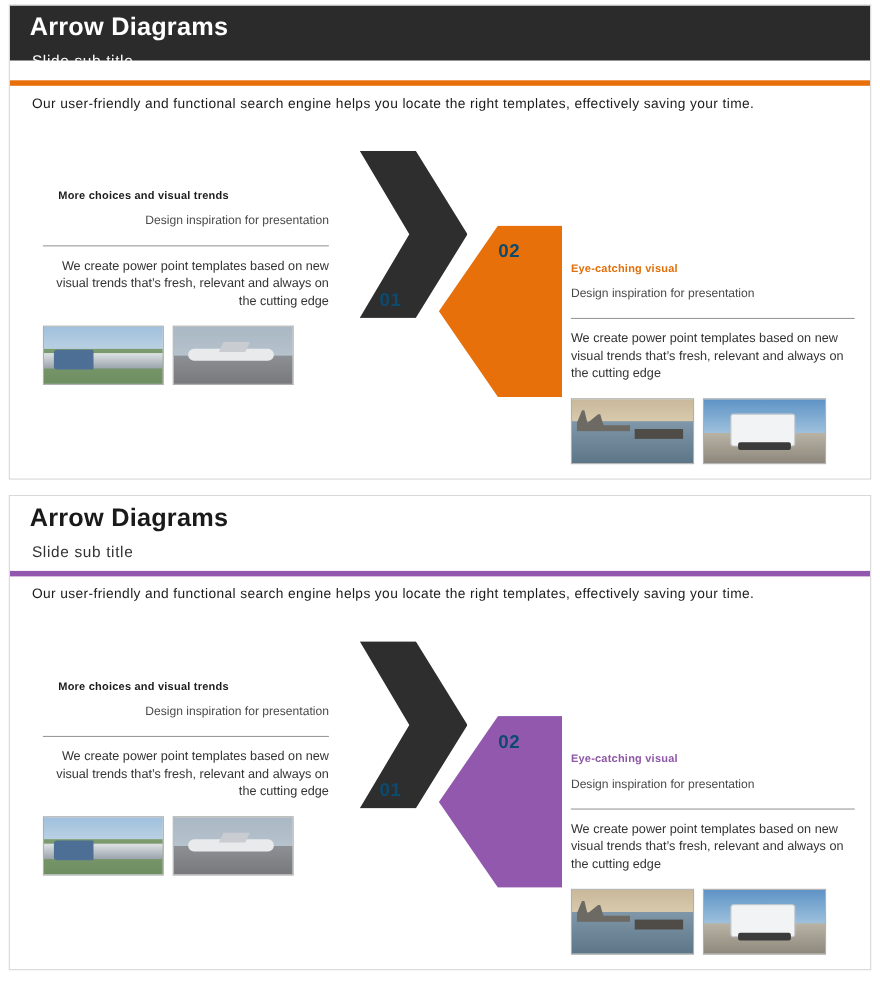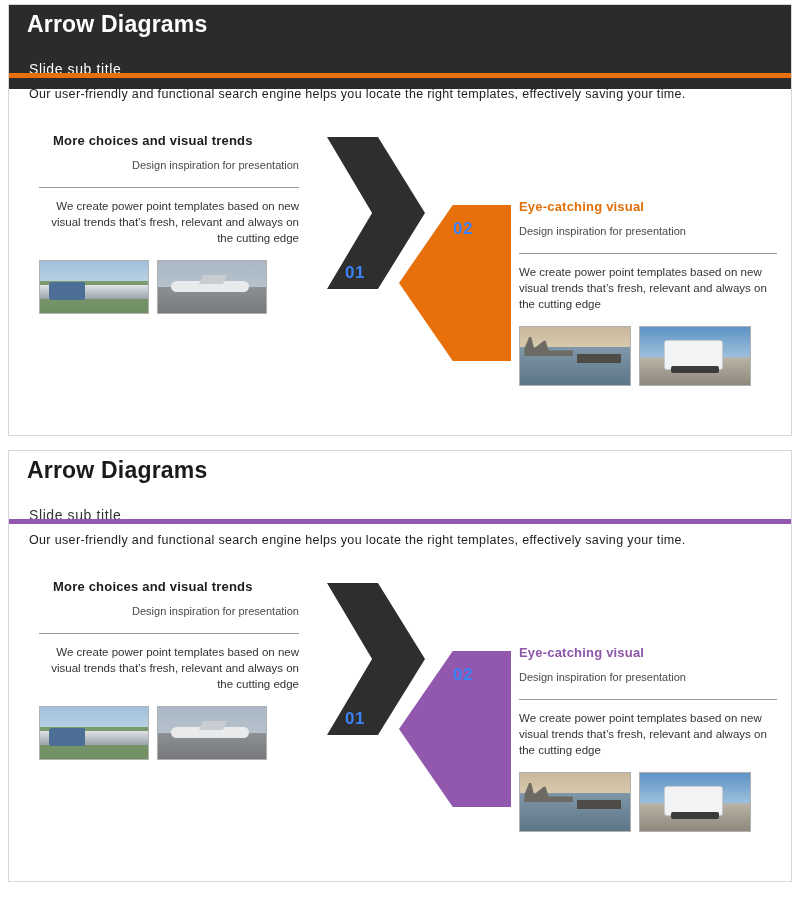--- a/index.html
+++ b/index.html
@@ -27,35 +27,35 @@
     overflow: hidden;
   }
   .slide-1 { top: 4px; }
   .slide-2 { top: 450px; }
 
   
   .header {
     position: absolute;
     left: 0; top: 0;
     width: 100%;
-    height: 84px;
+    height: 50px;
   }
   .header-dark { background: #2b2b2b; }
   .header-light { background: #ffffff; }
 
   .title {
     position: absolute;
     left: 18px; top: 6px;
     font-size: 23px;
     font-weight: bold;
     letter-spacing: 0.2px;
   }
   .subtitle {
     position: absolute;
-    left: 20px; top: 56px;
+    left: 20px; top: 42px;
     font-size: 14px;
     letter-spacing: 0.6px;
   }
   .header-dark .title { color: #ffffff; }
   .header-dark .subtitle { color: #ffffff; }
   .header-light .title { color: #1a1a1a; }
   .header-light .subtitle { color: #333333; }
 
   .accent-bar {
     position: absolute;
@@ -72,24 +72,25 @@
     letter-spacing: 0.35px;
   }
 
   
   .left-block {
     position: absolute;
     left: 30px;
     width: 260px;
   }
   .block-heading {
-    font-size: 13px;
+    font-size: 10px;
     font-weight: bold;
     color: #1c1c1c;
     letter-spacing: 0.2px;
+    margin-top: 40px;
   }
   .block-heading.accent-orange { color: #E2700A; }
   .block-heading.accent-purple { color: #8E57A8; }
 
   .block-sub {
     font-size: 11px;
     color: #4a4a4a;
     line-height: 1.35;
     margin-top: 10px;
   }
@@ -211,21 +212,21 @@
   .arrow-color {
     clip-path: polygon(48% 0%, 100% 0%, 100% 100%, 48% 100%, 0% 50%);
   }
   .arrow-orange { background: #E8700B; }
   .arrow-purple { background: #9258AE; }
 
   .arrow-num {
     position: absolute;
     font-size: 17px;
     font-weight: bold;
-    color: #3b82f6;
+    color: #0c4a6e;
     letter-spacing: 0.5px;
   }
 
   
   .right-block {
     position: absolute;
     width: 258px;
   }
 </style>
 </head>

